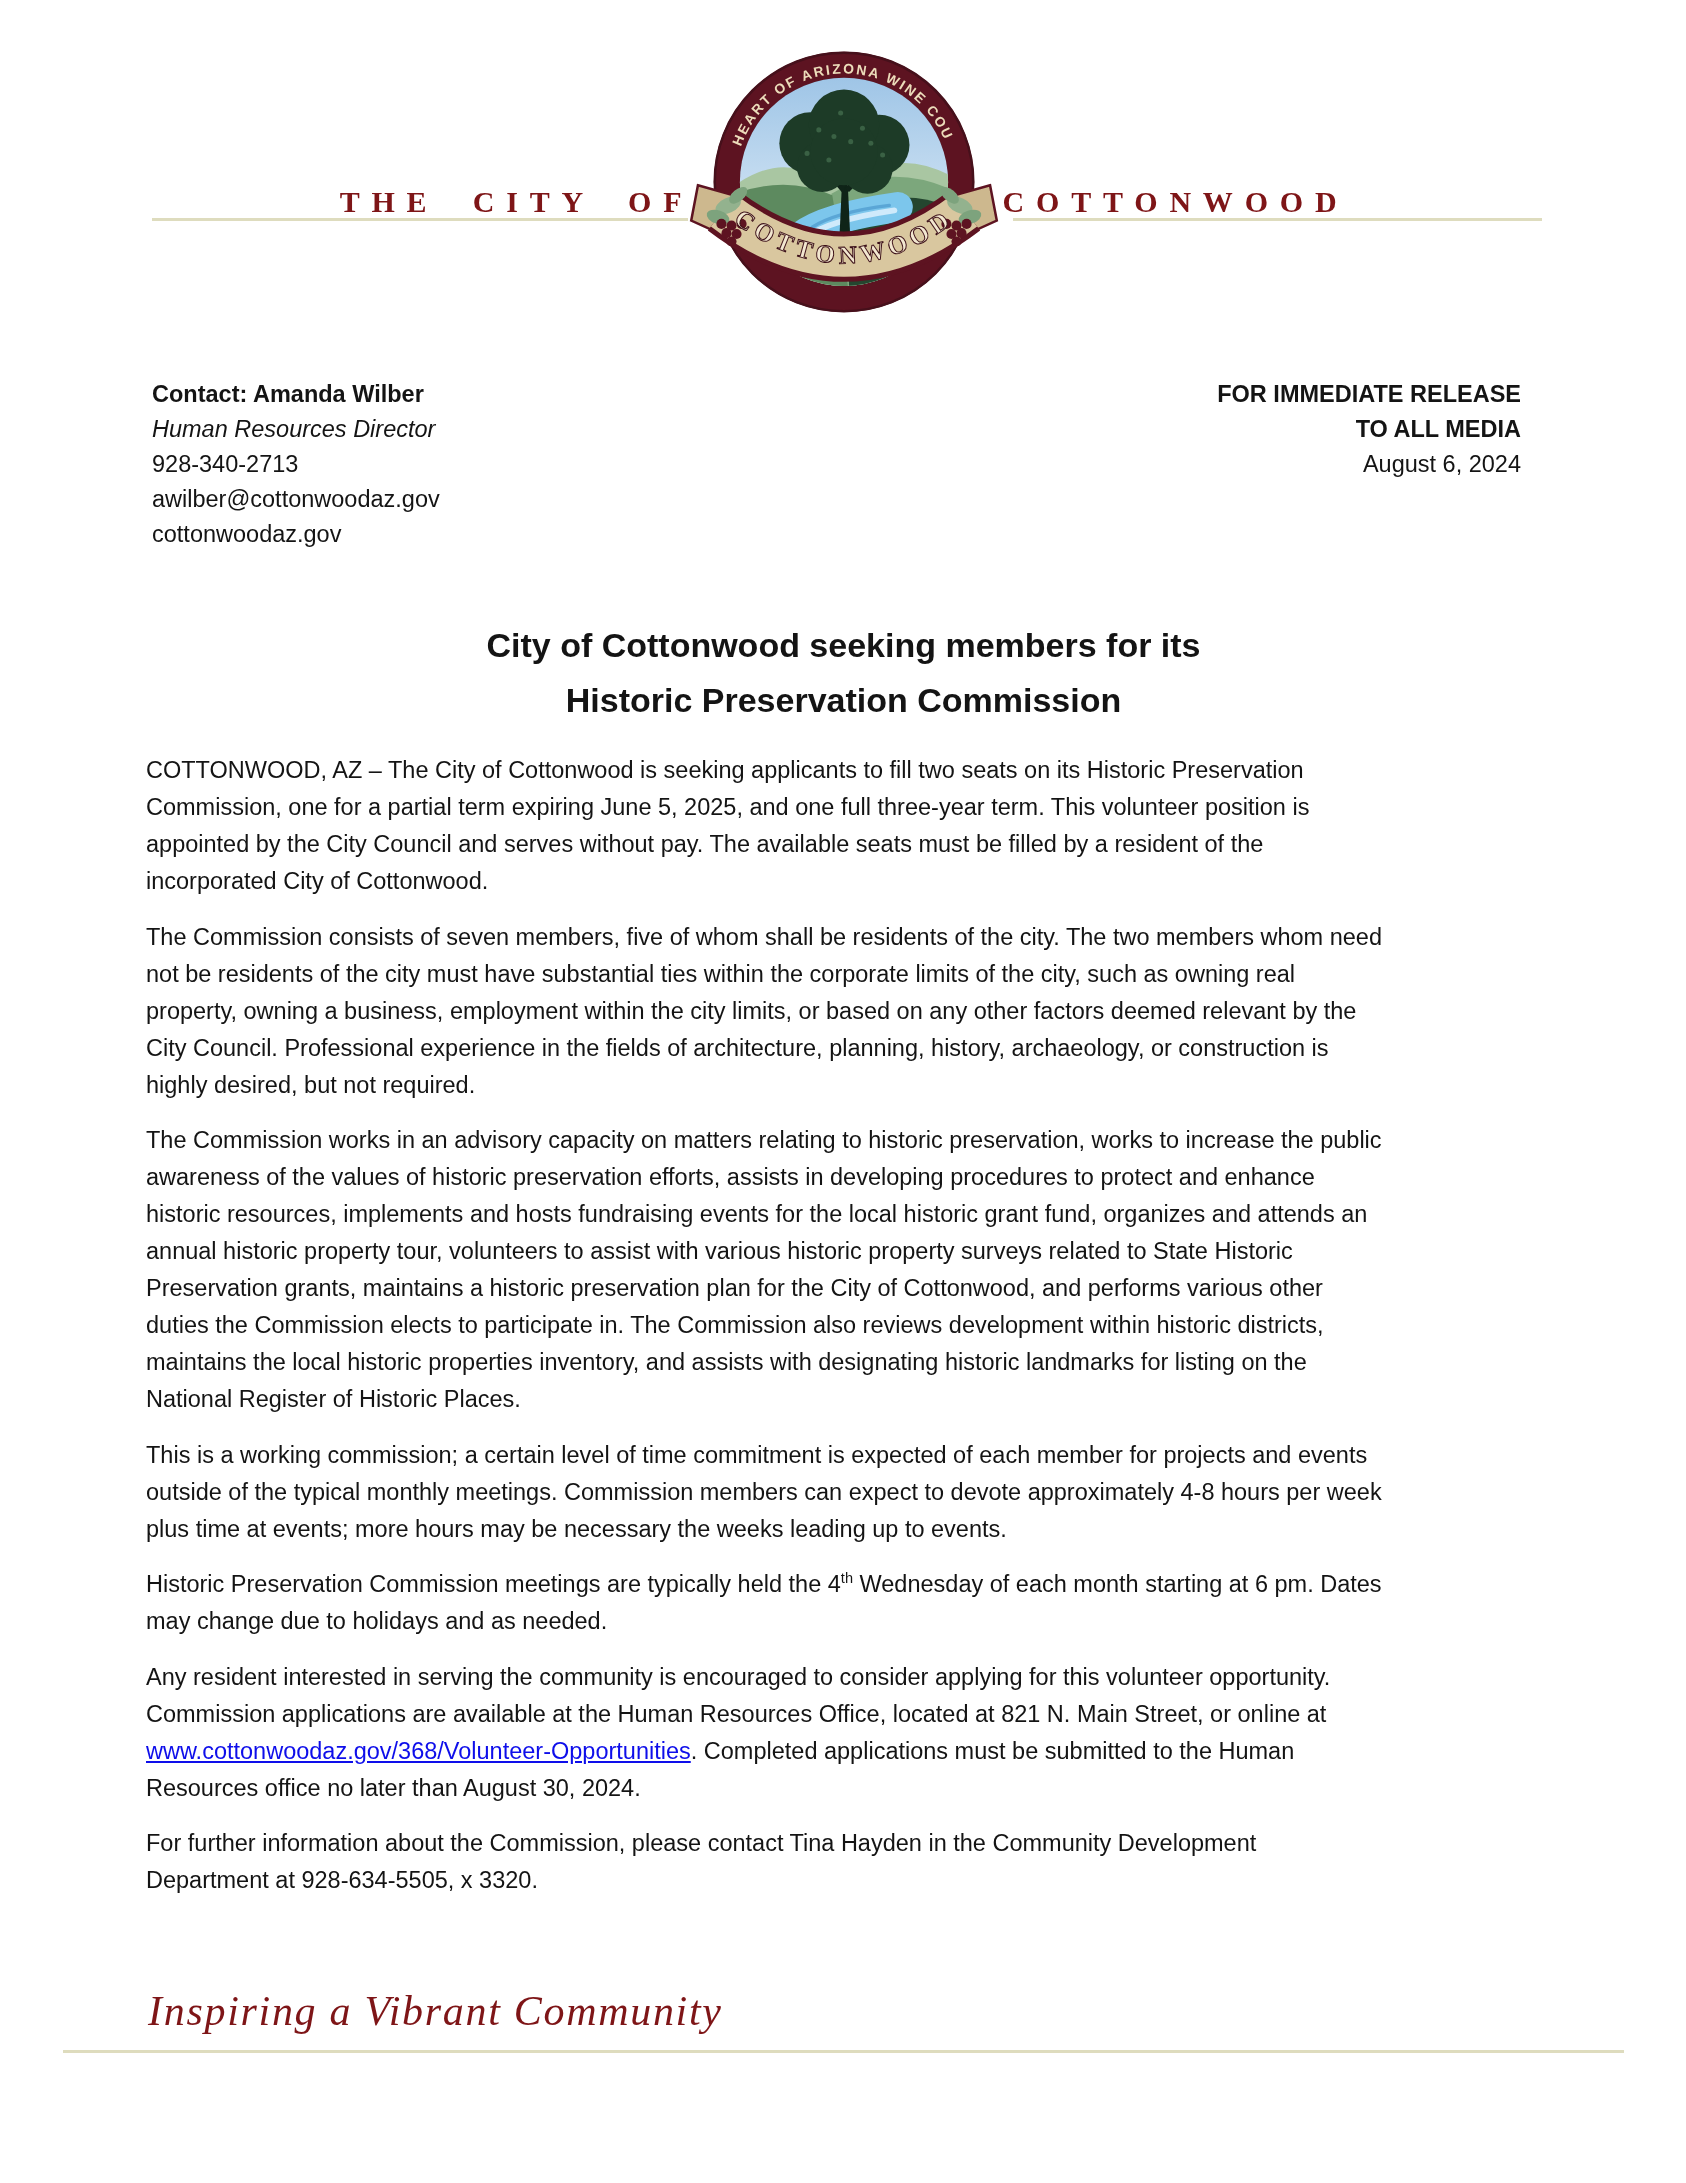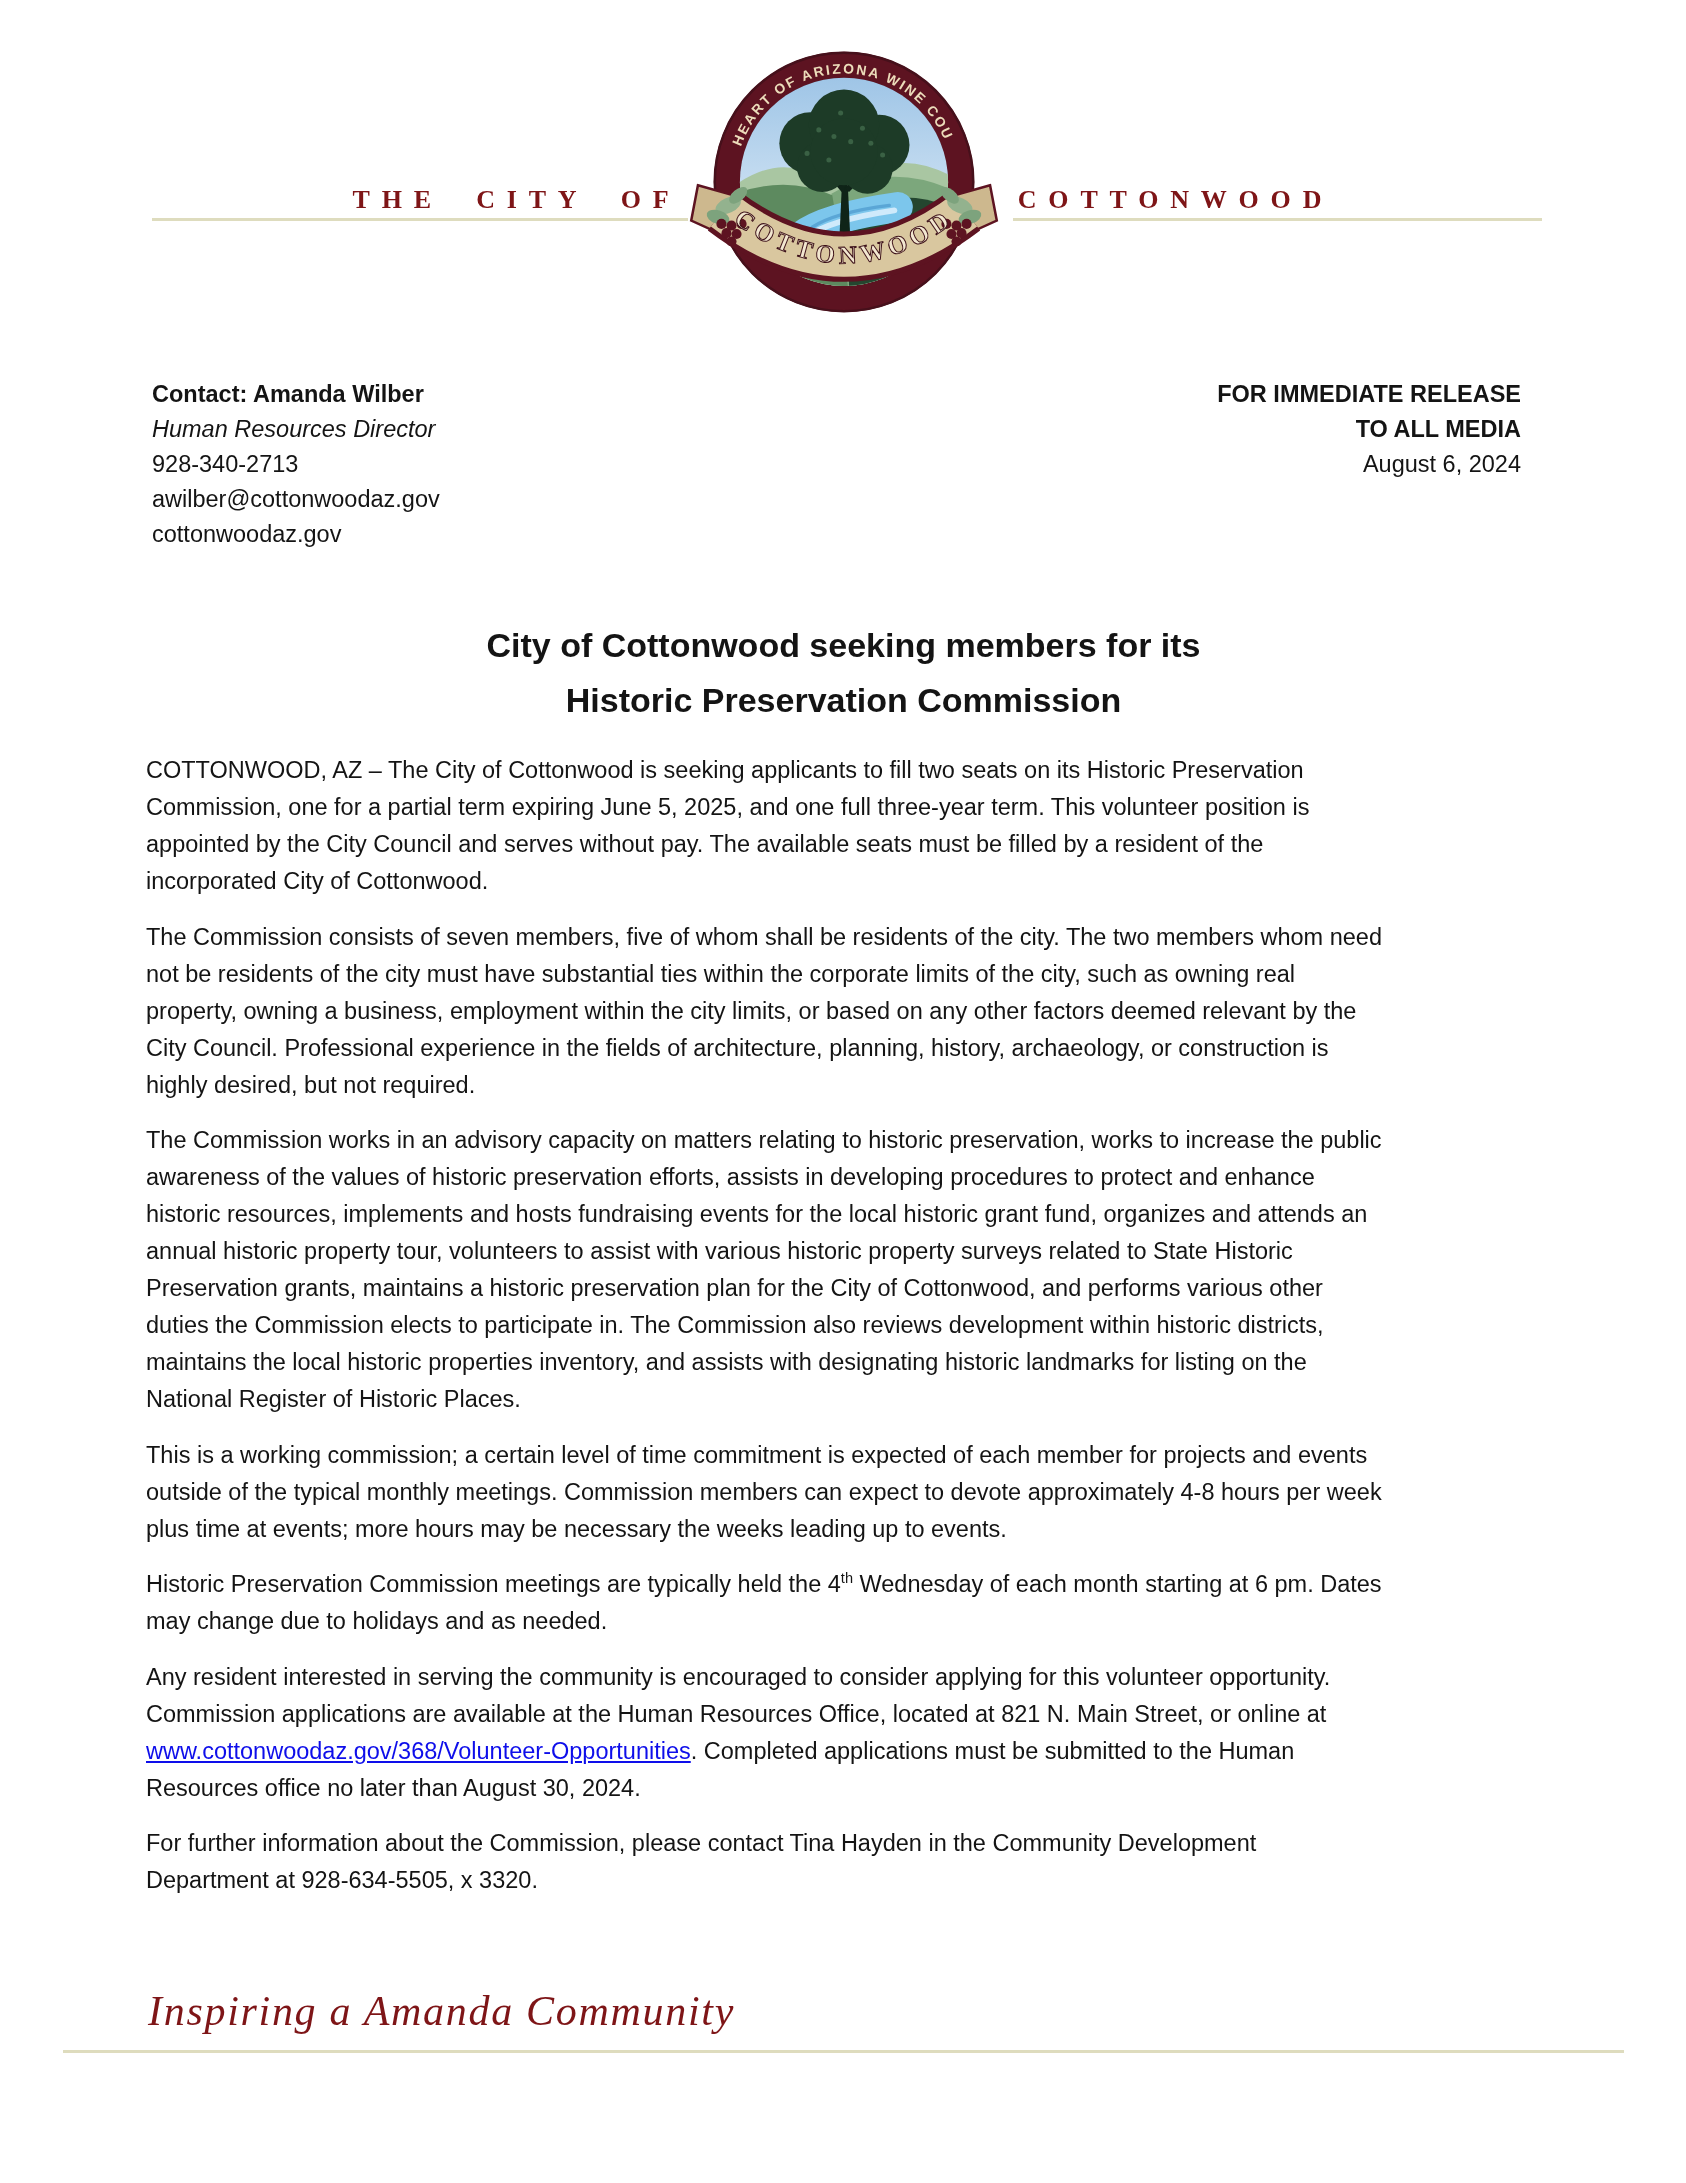--- a/index.html
+++ b/index.html
@@ -7,21 +7,21 @@
     width: 1687px; height: 2183px; position: relative;
     font-family: "Liberation Sans", sans-serif;
     color: #141414;
   }
   .page { position: absolute; inset: 0; overflow: hidden; }
 
   
   .brand-label {
     position: absolute; top: 185px;
     font-family: "Liberation Serif", serif;
-    font-weight: bold; font-size: 26px;
+    font-weight: bold; font-size: 30px;
     letter-spacing: 11.8px; word-spacing: 15px;
     color: #7e1517; text-align: center; white-space: nowrap;
   }
   .brand-left  { left: 319px;  width: 395px; }
   .brand-right { left: 999px; width: 353px; }
   .rule { position: absolute; height: 2.5px; background: #dedcbe; }
   .rule-header-left  { top: 218px; left: 152px;  width: 536px; }
   .rule-header-right { top: 218px; left: 1013px; width: 529px; }
   .logo-wrap { position: absolute; top: 49px; left: 50%; transform: translateX(-50%); width: 319px; height: 286px; }
 
@@ -212,17 +212,17 @@
     <p><span>Historic Preservation Commission meetings are typically held the 4</span><sup>th</sup><span> Wednesday of each month starting at 6 pm. Dates
 may change due to holidays and as needed.</span></p>
     <p><span>Any resident interested in serving the community is encouraged to consider applying for this volunteer opportunity.
 Commission applications are available at the Human Resources Office, located at 821 N. Main Street, or online at
 </span><a class="doc-link" href="www.cottonwoodaz.gov/368/Volunteer-Opportunities">www.cottonwoodaz.gov/368/Volunteer-Opportunities</a><span>. Completed applications must be submitted to the Human
 Resources office no later than August 30, 2024.</span></p>
     <p>For further information about the Commission, please contact Tina Hayden in the Community Development
 Department at 928-634-5505, x 3320.</p>
   </div>
 
-  <div class="tagline">Inspiring a Amanda Community</div>
+  <div class="tagline">Inspiring a Vibrant Community</div>
   <div class="rule rule-footer"></div>
 
 </div>
 
 
 </body></html>

